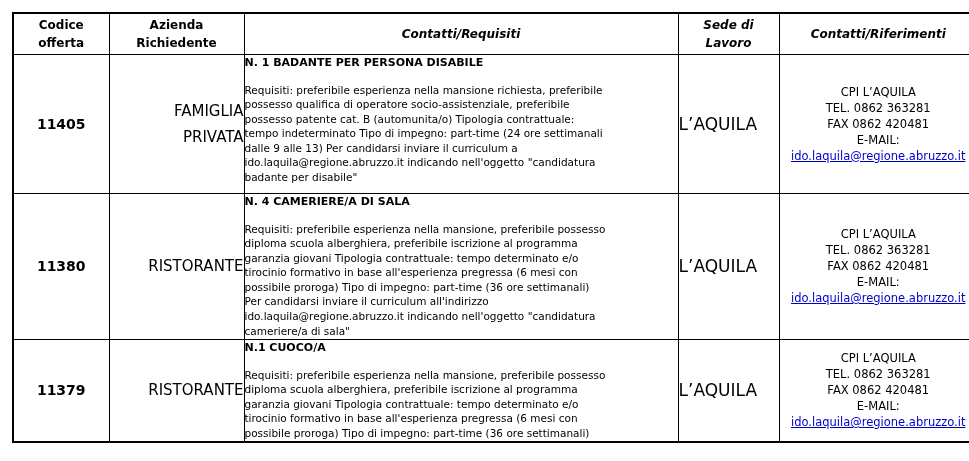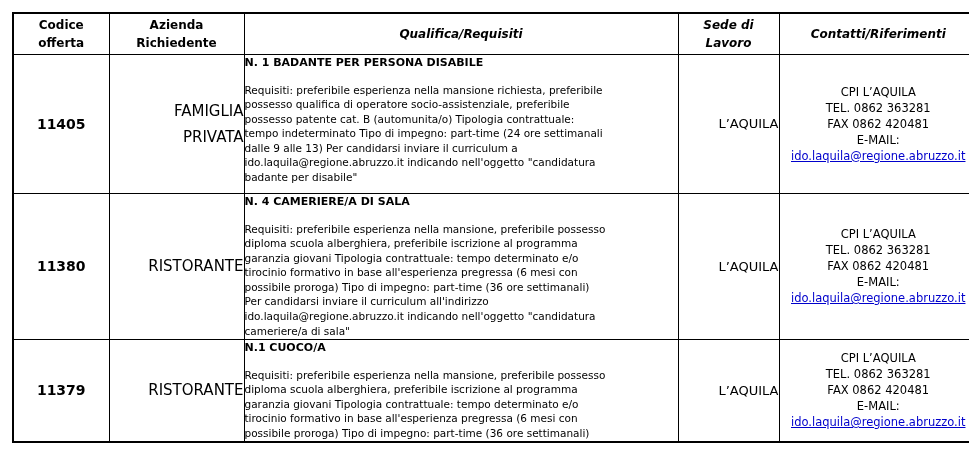--- a/index.html
+++ b/index.html
@@ -72,22 +72,22 @@
     font-size: 11px;
     font-weight: bold;
     line-height: 15px;
   }
   td.qualifica .qbody {
     margin-top: 13px;
     line-height: 14.6px;
     white-space: pre-line;
   }
   td.sede {
-    font-size: 13px;
-    text-align: right;
+    font-size: 17px;
+    text-align: left;
     vertical-align: middle;
   }
   td.contatti {
     font-size: 11.5px;
     text-align: center;
     vertical-align: middle;
     line-height: 16px;
   }
   td.contatti a.email {
     color: #0000cc;
@@ -119,21 +119,21 @@
       <tr class="hrow">
         <th>
           <div>Codice</div>
           <div>offerta</div>
         </th>
         <th>
           <div>Azienda</div>
           <div>Richiedente</div>
         </th>
         <th class="it">
-          <div>Qualifica/Requisiti</div>
+          <div>Contatti/Requisiti</div>
           <div></div>
         </th>
         <th class="it">
           <div>Sede di</div>
           <div>Lavoro</div>
         </th>
         <th class="it">
           <div>Contatti/Riferimenti</div>
           <div></div>
         </th>

